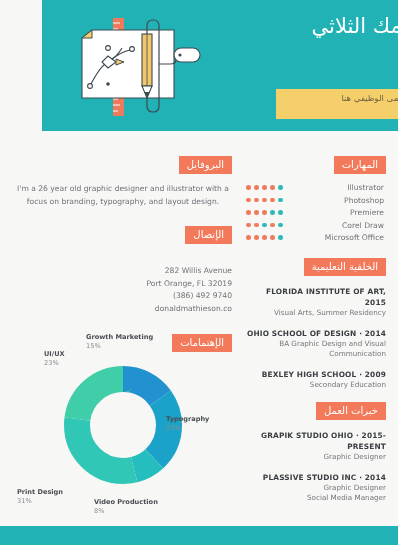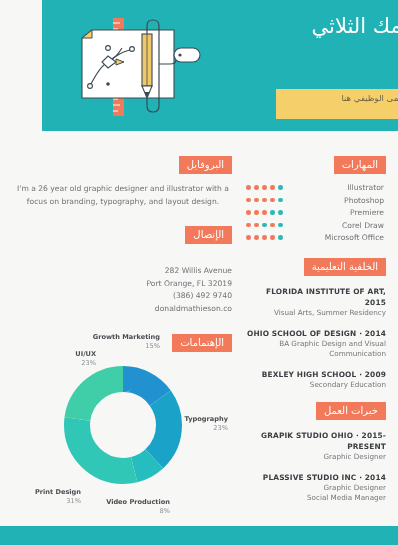--- a/index.html
+++ b/index.html
@@ -97,21 +97,21 @@
   .entry-title {
     color: #3b3f43; font-size: 7.4px; font-weight: bold;
     letter-spacing: 0.15px; line-height: 11px;
   }
   .entry-sub {
     color: #73777b; font-size: 7.2px; line-height: 10.5px;
   }
 
   
   .chart-zone { position: absolute; left: 14px; top: 206px; width: 218px; height: 175px; }
-  .chart-lbl { position: absolute; text-align: right; }
+  .chart-lbl { position: absolute; text-align: left; }
   .chart-lbl .t { color: #4a4e52; font-size: 6.6px; font-weight: bold; line-height: 9px; }
   .chart-lbl .p { color: #8a8e92; font-size: 6.6px; line-height: 9px; }
 
   
   .footer {
     position: absolute; left: 0; top: 526px;
     width: 398px; height: 19px;
     background: #21b2b5;
   }
 </style>

